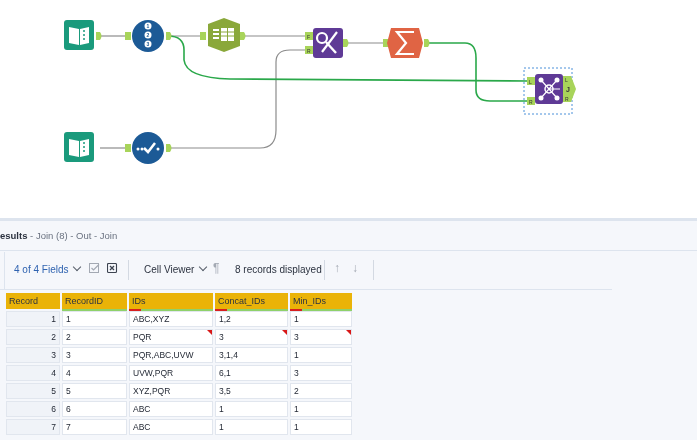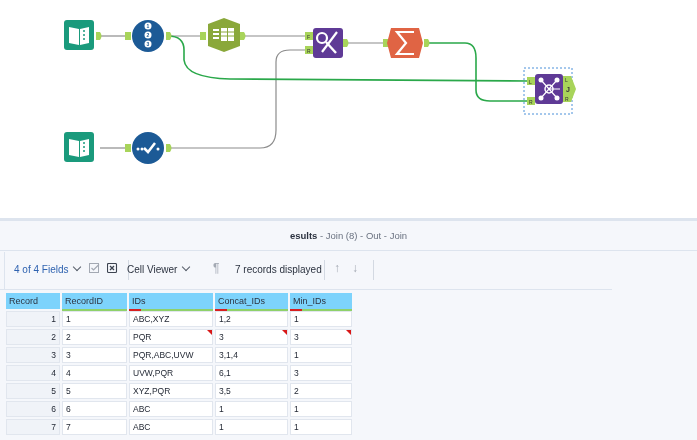--- a/index.html
+++ b/index.html
@@ -1,31 +1,31 @@
 <!DOCTYPE html>
 <html><head>
   <meta charset="utf-8">
   <style>
     * { box-sizing: border-box; margin: 0; padding: 0; }
     html, body { width: 697px; height: 440px; overflow: hidden; background: #ffffff; font-family: "DejaVu Sans", sans-serif; }
     #canvas { position: absolute; left: 0; top: 0; width: 697px; height: 218px; background: #ffffff; }
     #canvas svg { position: absolute; left: 0; top: 0; }
     #results { position: absolute; left: 0; top: 218px; width: 697px; height: 222px; background: #f5f7fb; border-top: 3px solid #dde4ee; }
-    .res-header { position: absolute; left: 0; top: 0; width: 697px; height: 30px; font-size: 9.5px; color: #3a3f4a; padding: 9px 0 0 0; border-bottom: 1px solid #dde4ee; font-family: "Liberation Sans", sans-serif; text-align: center; }
+    .res-header { position: absolute; left: 0; top: 0; width: 697px; height: 30px; font-size: 9.5px; color: #3a3f4a; padding: 9px 0 0 0; border-bottom: 1px solid #dde4ee; font-family: "Liberation Sans", sans-serif; }
     .res-header b { font-weight: bold; color: #2c3340; }
     .res-header .sub { color: #6a7280; }
     .res-toolbar { position: absolute; left: 0; top: 31px; width: 612px; height: 38px; border-bottom: 1px solid #dde4ee; font-family: "Liberation Sans", sans-serif; font-size: 10px; }
     .res-toolbar .left-edge { position: absolute; left: 4px; top: 0; width: 1px; height: 38px; background: #dde4ee; }
     .tb-item { position: absolute; top: 12px; color: #2c3340; font-size: 10px; white-space: nowrap; }
     .tb-fields { left: 14px; color: #2f63b0; }
     .tb-sep { position: absolute; top: 8px; width: 1px; height: 20px; background: #d3d9e2; }
     .chev { display: inline-block; width: 6px; height: 6px; border-right: 1.3px solid #555c68; border-bottom: 1.3px solid #555c68; transform: rotate(45deg); margin-left: 6px; position: relative; top: -3px; }
     .tb-icon { position: absolute; top: 11px; width: 11px; height: 11px; }
     table.grid { position: absolute; left: 4px; top: 70px; border-collapse: separate; border-spacing: 2px; font-family: "Liberation Sans", sans-serif; font-size: 8.5px; color: #1e2430; }
-    table.grid th { background: #7dd3fc; text-align: left; font-weight: normal; height: 16px; padding: 0 3px; position: relative; color: #2c3340; font-size: 9px; }
+    table.grid th { background: #eab308; text-align: left; font-weight: normal; height: 16px; padding: 0 3px; position: relative; color: #2c3340; font-size: 9px; }
     table.grid td { background: #ffffff; height: 16px; padding: 0 3px; position: relative; border: 1px solid #e1e6ee; }
     table.grid td.rec { background: #f0f3f8; text-align: right; }
     th .bar-green { position: absolute; left: 0; right: 0; bottom: -2px; height: 2px; background: #8fd16a; }
     th .bar-red { position: absolute; left: 0; width: 12px; bottom: -2px; height: 2px; background: #d82020; }
     td .flag { position: absolute; right: 0; top: 0; width: 0; height: 0; border-top: 5px solid #d81818; border-left: 5px solid transparent; }
   </style>
 </head>
 <body>
 
 <div id="canvas">
@@ -148,23 +148,23 @@
     <div class="tb-item tb-fields"><span>4 of 4 Fields</span><span class="chev"></span></div>
     <svg class="tb-icon" style="left:89px" viewBox="0 0 11 11">
         <rect x="0.5" y="0.5" width="9" height="9" fill="none" stroke="#a3a9b3"></rect>
         <path d="M2.5 5 L4.5 7 L10 1.5" stroke="#a3a9b3" fill="none" stroke-width="1.2"></path>
       </svg>
     <svg class="tb-icon" style="left:107px" viewBox="0 0 11 11">
         <rect x="0.5" y="0.5" width="9" height="9" rx="1" fill="none" stroke="#3c4350" stroke-width="1.1"></rect>
         <path d="M3 3 L7 7 M7 3 L3 7" stroke="#3c4350" stroke-width="1.3"></path>
       </svg>
     <div class="tb-sep" style="left:128px"></div>
-    <div class="tb-item" style="left:127px"><span>Cell Viewer</span><span class="chev"></span></div>
+    <div class="tb-item" style="left:144px"><span>Cell Viewer</span><span class="chev"></span></div>
     <div class="tb-item" style="left:213px; color:#a3a9b3; font-size:12px; top:9px">¶</div>
-    <div class="tb-item" style="left:235px">7 records displayed</div>
+    <div class="tb-item" style="left:235px">8 records displayed</div>
     <div class="tb-sep" style="left:324px"></div>
     <div class="tb-item" style="left:334px; color:#a3a9b3; font-size:12px; top:9px">↑</div>
     <div class="tb-item" style="left:352px; color:#a3a9b3; font-size:12px; top:9px">↓</div>
     <div class="tb-sep" style="left:373px"></div>
   </div>
 
   <table class="grid">
     <thead>
       <tr>
         <th style="width:54px"><span>Record</span></th>

